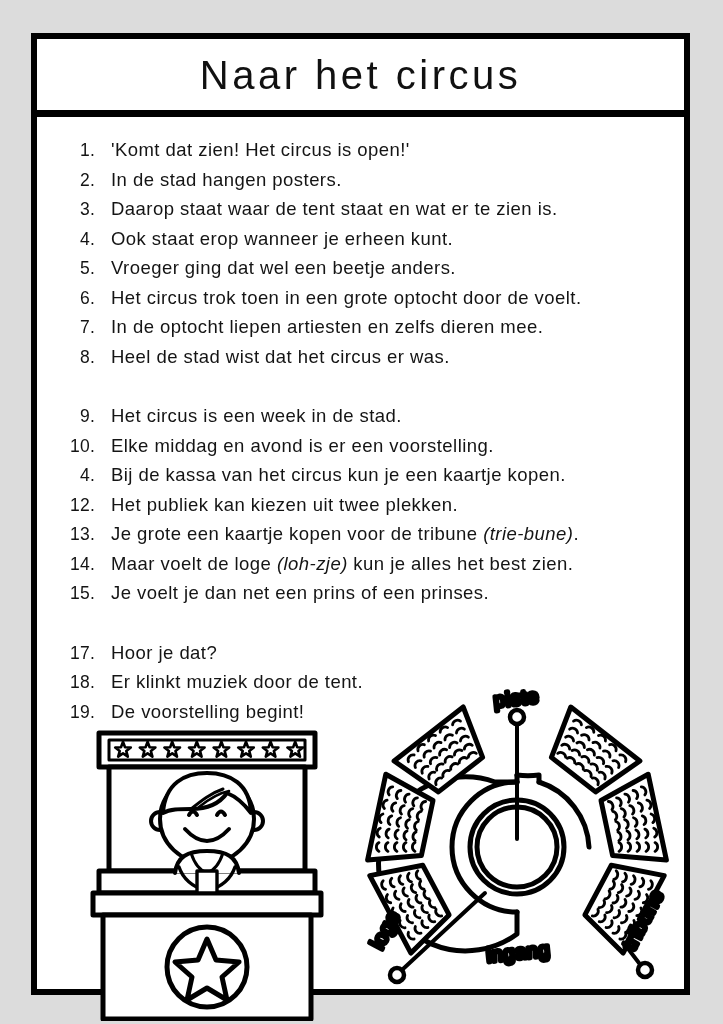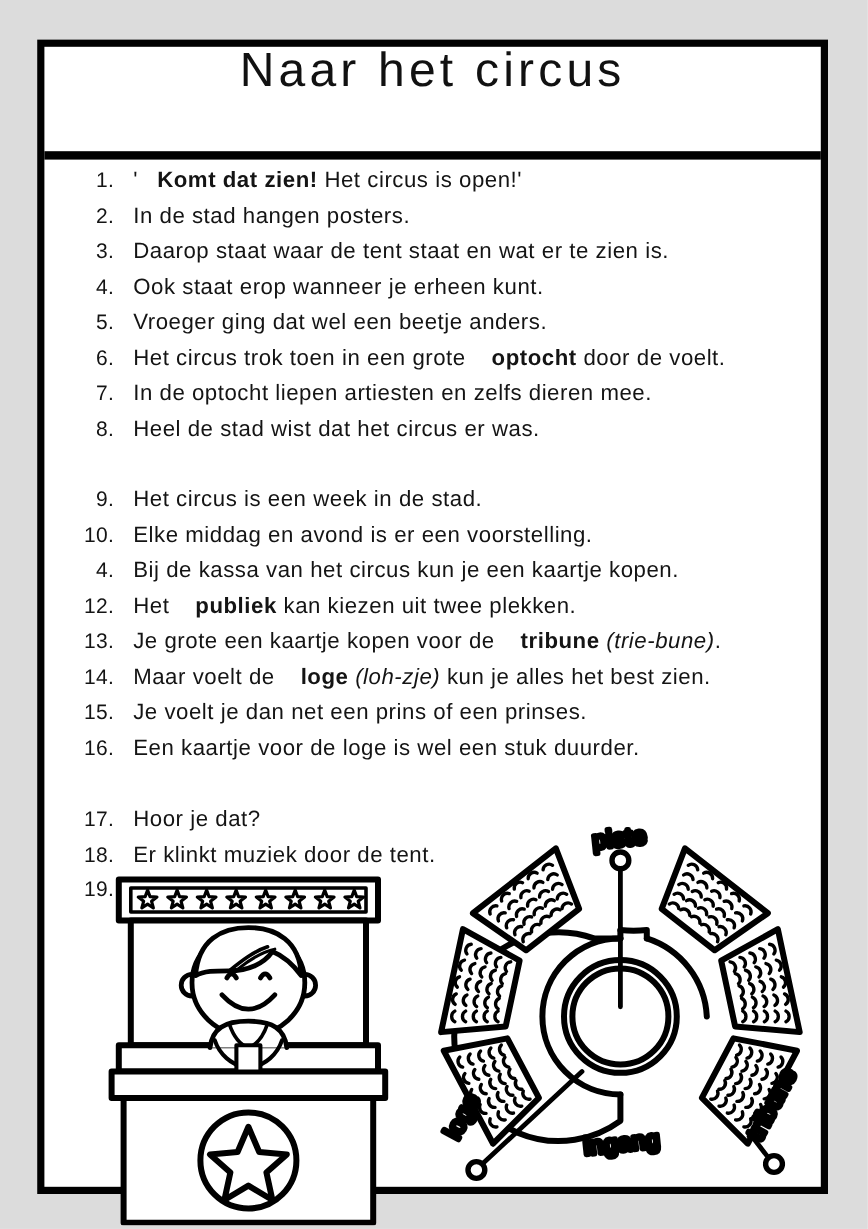--- a/index.html
+++ b/index.html
@@ -21,25 +21,25 @@
     height: 962px;
     background: #ffffff;
     border: 6px solid #000000;
     box-sizing: border-box;
   }
   .title-bar {
     position: absolute;
     left: 0;
     top: 0;
     width: 100%;
-    height: 94px;
+    height: 78px;
     border-bottom: 7px solid #000000;
     box-sizing: border-box;
     display: flex;
-    align-items: flex-start;
+    align-items: center;
     justify-content: center;
   }
   .title-text {
     font-family: "Liberation Sans", sans-serif;
     font-size: 40px;
     font-weight: 400;
     letter-spacing: 3.5px;
     color: #111111;
     line-height: 1;
     white-space: nowrap;
@@ -75,22 +75,21 @@
     min-width: 34px;
     text-align: right;
     font-size: 17.5px;
     letter-spacing: 0.2px;
     padding-right: 0;
   }
   .txt {
     padding-left: 16px;
   }
   .txt b {
-    font-weight: 700;
-    margin-left: 16px;
+    font-weight: 400;
   }
   .txt i {
     font-style: italic;
     margin-top: 20px;
   }
 
   
   .art {
     position: absolute;
     left: 0;
@@ -181,24 +180,20 @@
           <span class="num">13.</span>
           <span class="txt"><span>Je grote een kaartje kopen voor de </span><b>tribune</b><span> </span><i>(trie-bune)</i><span>.</span></span>
         </div>
         <div class="line">
           <span class="num">14.</span>
           <span class="txt"><span>Maar voelt de </span><b>loge</b><span> </span><i>(loh-zje)</i><span> kun je alles het best zien.</span></span>
         </div>
         <div class="line">
           <span class="num">15.</span>
           <span class="txt"><span>Je voelt je dan net een prins of een prinses.</span></span>
-        </div>
-        <div class="line">
-          <span class="num">16.</span>
-          <span class="txt"><span>Een kaartje voor de loge is wel een stuk duurder.</span></span>
         </div>
         <div class="line spacer"></div>
         <div class="line">
           <span class="num">17.</span>
           <span class="txt"><span>Hoor je dat?</span></span>
         </div>
         <div class="line">
           <span class="num">18.</span>
           <span class="txt"><span>Er klinkt muziek door de tent.</span></span>
         </div>

